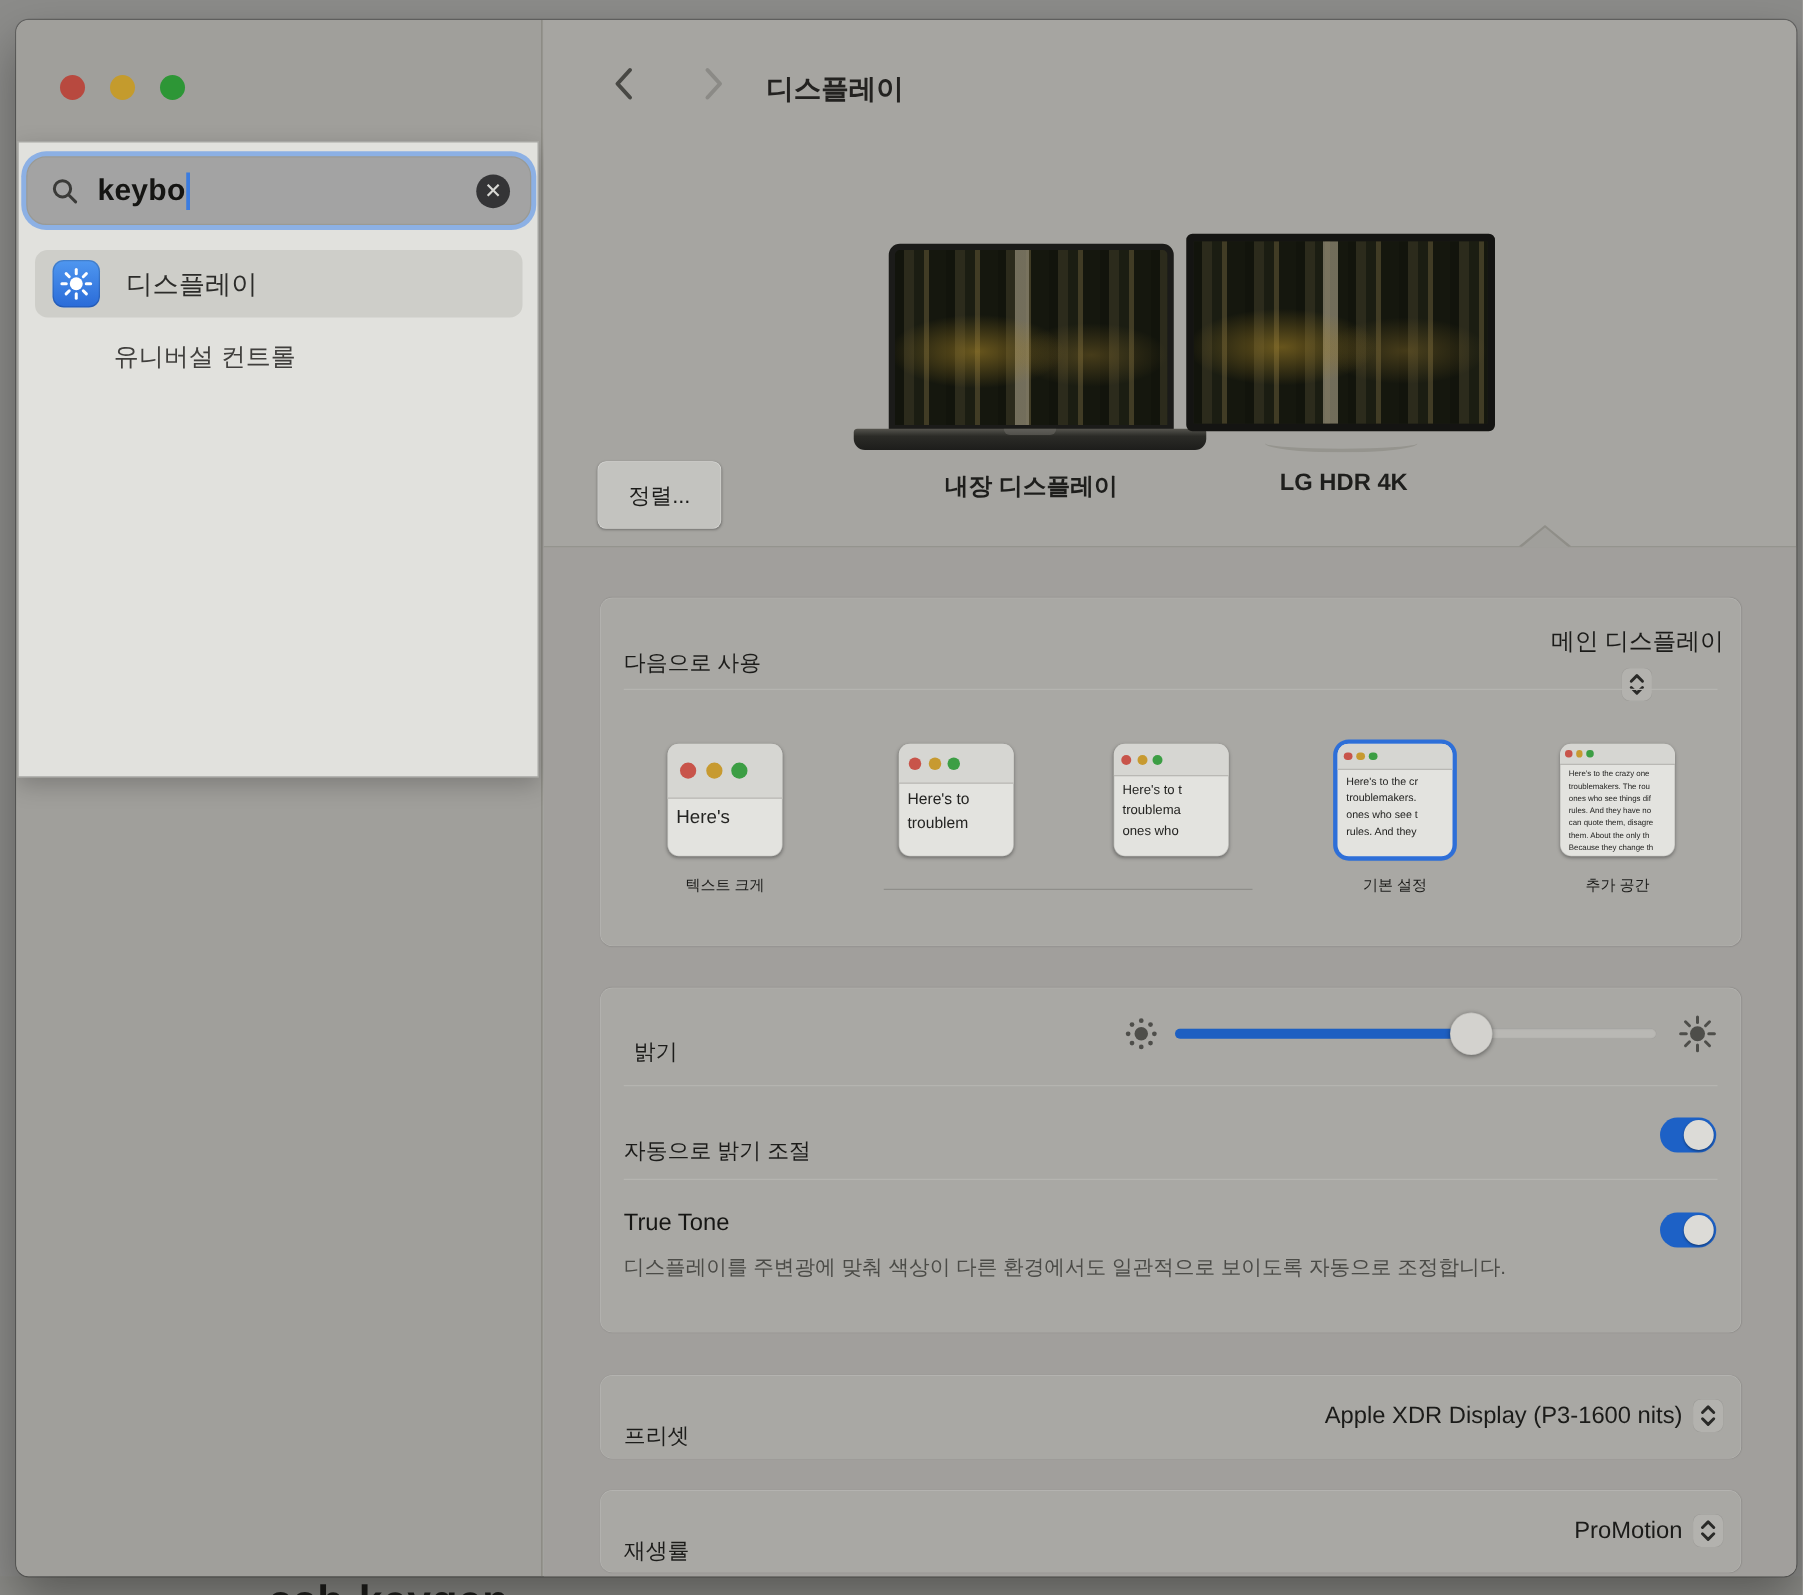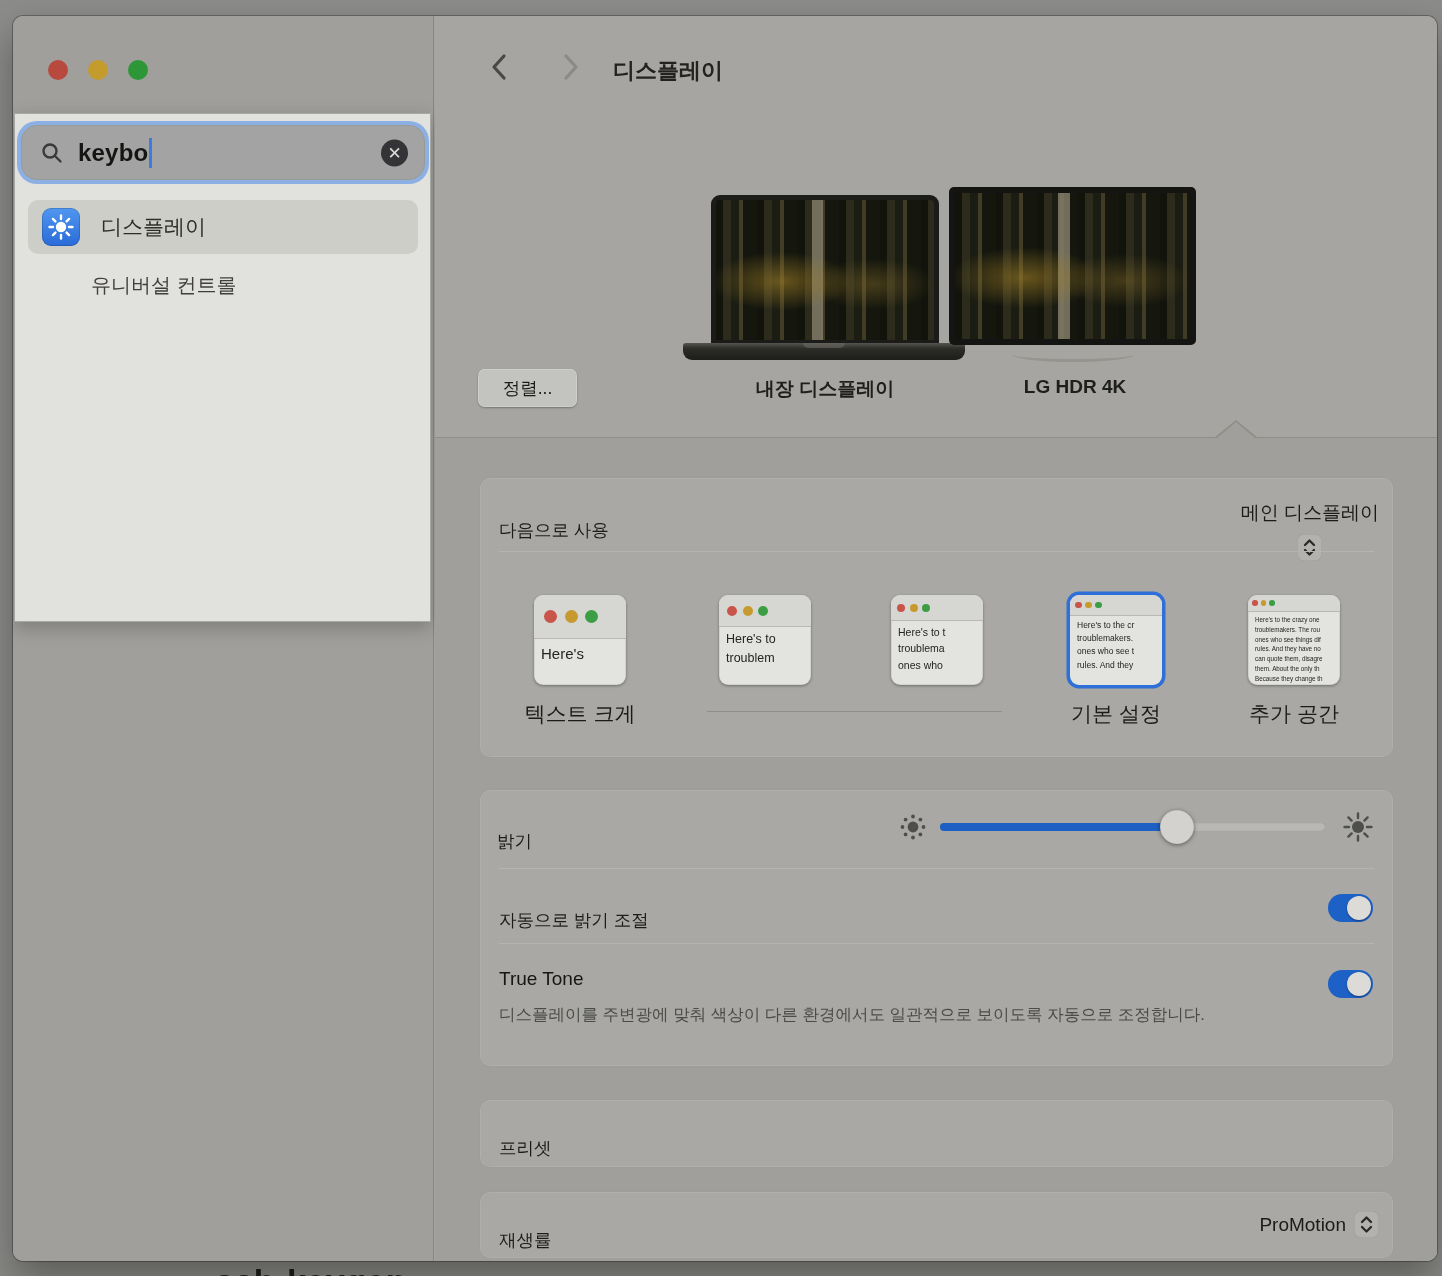--- a/index.html
+++ b/index.html
@@ -38,21 +38,21 @@
                  box-shadow:inset 0 0 0 1px rgba(0,0,0,.15); }
   .result-label { margin-left:21px; font-size:21px; color:#2c2c2a; }
   .result-secondary { position:absolute; left:76px; top:158px; font-size:20px; color:#403f3d; }
 
   
   .main { position:absolute; left:422px; top:0; width:1002px; height:100%; background:#a6a5a1; }
   .nav-back { position:absolute; left:52px; top:36px; }
   .nav-fwd  { position:absolute; left:124px; top:36px; }
   .page-title { position:absolute; left:178px; top:40px; font-size:22px; font-weight:700; color:#232220; }
 
-  .arrange-btn { position:absolute; left:43px; top:353px; width:99px; height:38px; border-radius:7px;
+  .arrange-btn { position:absolute; left:43px; top:353px; width:99px; height:54px; border-radius:7px;
                  background:#c3c3bf; box-shadow:0 1px 2px rgba(0,0,0,.3), inset 0 0 0 .5px rgba(255,255,255,.4);
                  font-size:17.5px; color:#1b1b19; display:flex; align-items:center; justify-content:center; }
 
   .wallpaper { background:
       radial-gradient(ellipse 46% 30% at 30% 58%, rgba(170,135,40,.55), rgba(170,135,40,0) 70%),
       radial-gradient(ellipse 40% 26% at 72% 60%, rgba(150,120,45,.38), rgba(150,120,45,0) 70%),
       linear-gradient(90deg, rgba(0,0,0,0) 0 44%, rgba(130,124,104,.85) 44% 49%, rgba(0,0,0,0) 49%),
       repeating-linear-gradient(90deg,#12140c 0 7px,#2c2b1c 7px 15px,#1b1d12 15px 23px,#413c25 23px 27px,#15170e 27px 41px),
       #1e2016; }
   .laptop-screen { position:absolute; left:276px; top:179px; width:228px; height:150px;
@@ -90,21 +90,21 @@
   .thumb-wrap { position:absolute; top:117px; width:92px; height:90px; }
   .thumb { width:100%; height:100%; border-radius:9px; background:#e3e3df; overflow:hidden;
            box-shadow:0 1px 3px rgba(0,0,0,.35), inset 0 0 0 .5px rgba(0,0,0,.15); }
   .thumb.selected-ring { box-shadow:0 0 0 3.5px #2e6fd8, 0 1px 3px rgba(0,0,0,.3); }
   .thumb-titlebar { background:#d6d6d2; border-bottom:1px solid #b9b8b4; display:flex; align-items:center; }
   .thumb-dots { display:flex; }
   .thumb-dot { border-radius:50%; }
   .dot-r{ background:#c8544a; } .dot-y{ background:#c79a30; } .dot-g{ background:#3c9e44; }
   .thumb-body { padding:3px 0 0 7px; color:#242422; }
   .thumb-body div { white-space:nowrap; }
-  .scale-label { position:absolute; top:222px; width:160px; text-align:center; font-size:21px; color:#1b1b19; }
+  .scale-label { position:absolute; top:222px; width:160px; text-align:center; font-size:12px; color:#1b1b19; }
   .scale-connector { position:absolute; left:227px; top:233px; width:295px; border-top:1.5px solid #8f8e8a; }
 
   
   .slider-track { position:absolute; left:460px; top:33px; width:385px; height:8px; border-radius:4px; background:#b9b8b4;
                   box-shadow:inset 0 0 1px rgba(0,0,0,.25); }
   .slider-fill { position:absolute; left:0; top:0; height:8px; border-radius:4px; background:#1d5fc2; }
   .slider-thumb { position:absolute; top:20px; width:34px; height:34px; border-radius:50%; background:#d3d2ce;
                   box-shadow:0 1px 4px rgba(0,0,0,.45), inset 0 0 0 .5px rgba(0,0,0,.1); }
 
   .toggle { position:absolute; right:20px; width:45px; height:28px; border-radius:14px; background:#1d61c6; }
@@ -289,21 +289,21 @@
             </div>
           </div>
         </div>
       <div class="scale-connector"></div>
     <div class="scale-label" style="left: 20px;">텍스트 크게</div>
         <div class="scale-label" style="left: 556px;">기본 설정</div>
         <div class="scale-label" style="left: 734px;">추가 공간</div>
       </div>
 
     <div class="panel" style="top:774px; height:276px;">
-      <div class="row-label" style="position:absolute; left:17px; top:27px;font-family:Liberation Mono, monospace;">밝기</div>
+      <div class="row-label" style="position:absolute; left:27px; top:27px;font-family:Liberation Mono, monospace;">밝기</div>
       <svg style="position:absolute; left:418px; top:22px;" width="30" height="30" viewBox="0 0 30 30">
         <circle cx="15" cy="15" r="5.4" fill="#4e4e4a"></circle>
         <g fill="#4e4e4a">
           <circle cx="15" cy="4.5" r="1.9"></circle>
             <circle cx="15" cy="25.5" r="1.9"></circle>
           <circle cx="4.5" cy="15" r="1.9"></circle>
             <circle cx="25.5" cy="15" r="1.9"></circle>
           <circle cx="7.6" cy="7.6" r="1.9"></circle>
             <circle cx="22.4" cy="7.6" r="1.9"></circle>
           <circle cx="7.6" cy="22.4" r="1.9"></circle>
@@ -337,20 +337,28 @@
 
       <div class="row-label-lg" style="position:absolute; left:19px; top:178px;">True Tone</div>
       <div class="toggle" style="top:180px;">
           <div class="knob"></div>
         </div>
       <div class="truetone-desc">디스플레이를 주변광에 맞춰 색상이 다른 환경에서도 일관적으로 보이도록 자동으로 조정합니다.</div>
     </div>
 
     <div class="panel" style="top:1084px; height:67px;">
       <div class="row-label" style="position:absolute; left:19px; top:24px;">프리셋</div>
+      <div class="value-group" style="top:19px;">
+        <span class="value-text">Apple XDR Display (P3-1600 nits)</span>
+        <div class="stepper">
+          <svg width="17" height="21" viewBox="0 0 17 21">
+              <path d="M4 8 L8.5 3.5 L13 8 M4 13 L8.5 17.5 L13 13" fill="none" stroke="#2a2a28" stroke-width="2.3" stroke-linecap="round" stroke-linejoin="round"></path>
+            </svg>
+        </div>
+      </div>
     </div>
 
     <div class="panel" style="top:1176px; height:66px;">
       <div class="row-label" style="position:absolute; left:19px; top:24px;">재생률</div>
       <div class="value-group" style="top:19px;">
         <span class="value-text">ProMotion</span>
         <div class="stepper">
           <svg width="17" height="21" viewBox="0 0 17 21">
               <path d="M4 8 L8.5 3.5 L13 8 M4 13 L8.5 17.5 L13 13" fill="none" stroke="#2a2a28" stroke-width="2.3" stroke-linecap="round" stroke-linejoin="round"></path>
             </svg>

